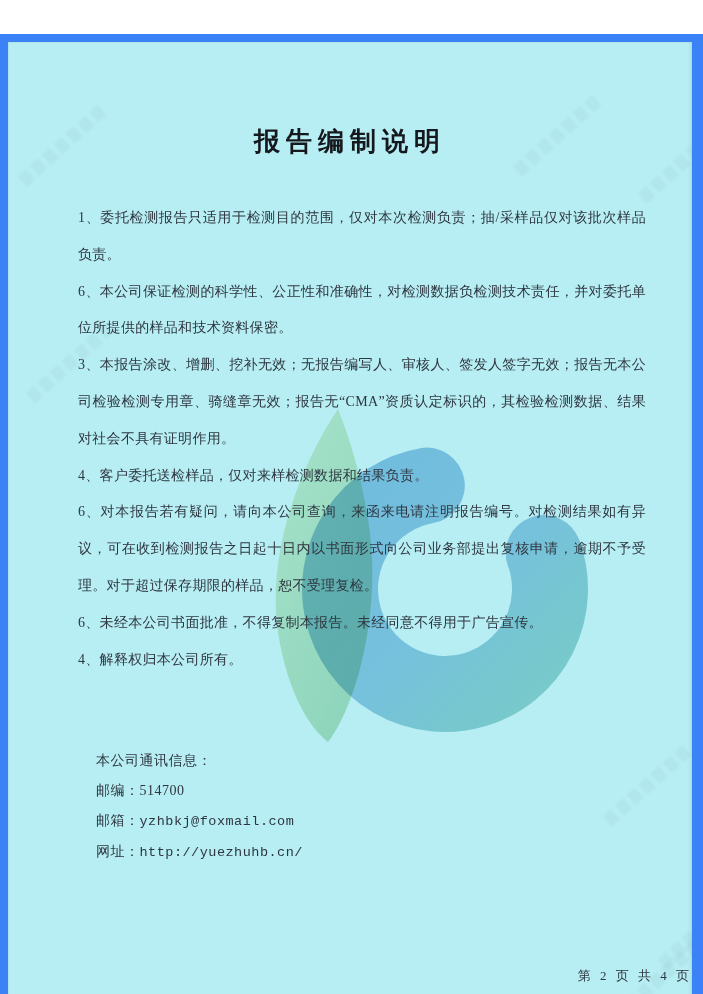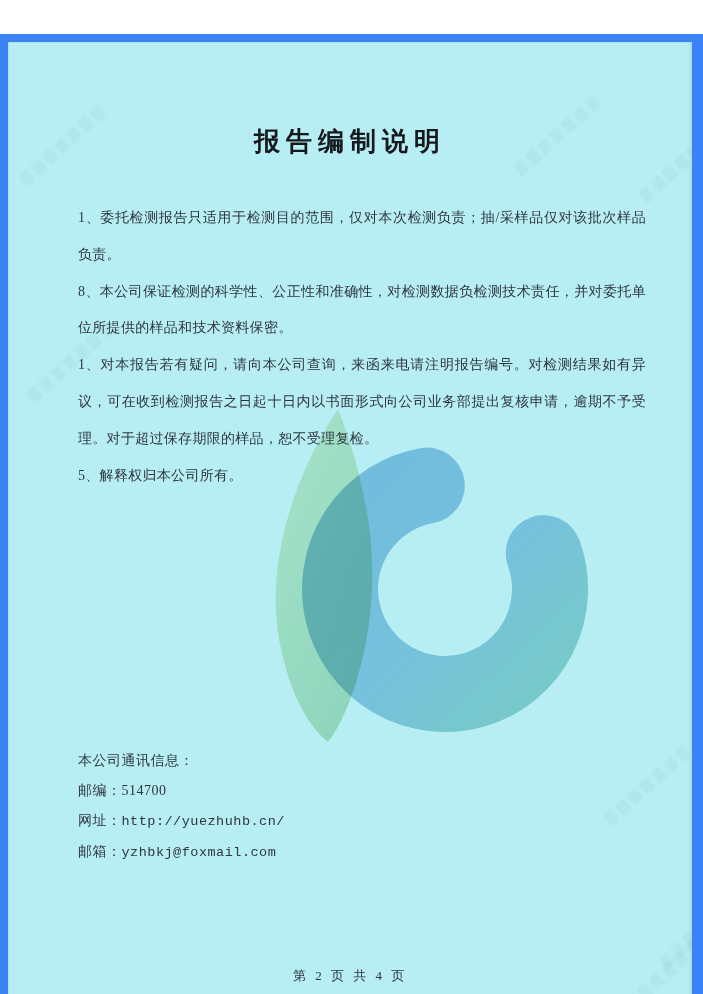--- a/index.html
+++ b/index.html
@@ -19,33 +19,33 @@
     font-weight:700; font-size:26px; letter-spacing:6px;
     color:var(--title,#15181c);
   }
   .notices {
     position:absolute; left:70px; top:158px; width:568px;
     font-size:14px; line-height:36.8px; letter-spacing:0.3px;
     color:var(--text,#2e3640); text-align:justify;
   }
   .notices p { margin:0; }
   .contact {
-    position:absolute; left:70px; top:704px; width:560px;
+    position:absolute; left:88px; top:704px; width:560px;
     font-size:14px; line-height:30px; letter-spacing:0.5px;
     color:var(--text,#2e3640);
   }
   .contact-row { display:block; }
   
   .contact-row:nth-child(n+3) .contact-value {
     font-family:"Liberation Mono","DejaVu Sans Mono",monospace;
     font-size:13.5px; letter-spacing:0.5px;
   }
   .footer {
     position:absolute; left:0; bottom:33px; width:100%;
-    text-align:center; font-size:13px; letter-spacing:3px;
+    text-align:right; font-size:13px; letter-spacing:3px;
     color:var(--text,#2e3640);
   }
   .logo-watermark {
     position:absolute; left:242px; top:352px; width:390px; height:390px;
     pointer-events:none;
   }
   .logo-watermark svg { display:block; }
   
   .stamp {
     position:absolute; width:112px; height:14px;
@@ -85,34 +85,37 @@
         <path d="M 88,15 C 45,80 14,170 30,250 C 40,300 58,332 78,348
                  C 106,312 130,222 120,140 C 114,90 100,45 88,15 Z" fill="url(#leafGrad)" fill-opacity="0.5" style="mix-blend-mode:multiply"></path>
         <path d="M 176.8,91.6 A 105,105 0 1 0 293.7,159.1" fill="none" stroke="url(#ringGrad)" stroke-width="76" stroke-linecap="round" stroke-opacity="0.5" style="mix-blend-mode:multiply"></path>
       </svg>
     </div>
 
     <div class="title">报告编制说明</div>
 
     <div class="notices">
       <p>1、委托检测报告只适用于检测目的范围，仅对本次检测负责；抽/采样品仅对该批次样品负责。</p>
-      <p>8、本公司保证检测的科学性、公正性和准确性，对检测数据负检测技术责任，并对委托单位所提供的样品和技术资料保密。</p>
-      <p>1、对本报告若有疑问，请向本公司查询，来函来电请注明报告编号。对检测结果如有异议，可在收到检测报告之日起十日内以书面形式向公司业务部提出复核申请，逾期不予受理。对于超过保存期限的样品，恕不受理复检。</p>
-      <p>5、解释权归本公司所有。</p>
+      <p>6、本公司保证检测的科学性、公正性和准确性，对检测数据负检测技术责任，并对委托单位所提供的样品和技术资料保密。</p>
+      <p>3、本报告涂改、增删、挖补无效；无报告编写人、审核人、签发人签字无效；报告无本公司检验检测专用章、骑缝章无效；报告无“CMA”资质认定标识的，其检验检测数据、结果对社会不具有证明作用。</p>
+      <p>4、客户委托送检样品，仅对来样检测数据和结果负责。</p>
+      <p>6、对本报告若有疑问，请向本公司查询，来函来电请注明报告编号。对检测结果如有异议，可在收到检测报告之日起十日内以书面形式向公司业务部提出复核申请，逾期不予受理。对于超过保存期限的样品，恕不受理复检。</p>
+      <p>6、未经本公司书面批准，不得复制本报告。未经同意不得用于广告宣传。</p>
+      <p>4、解释权归本公司所有。</p>
     </div>
 
     <div class="contact">
       <span class="contact-row">本公司通讯信息：</span>
       <span class="contact-row">
         <span class="contact-label">邮编：</span><span class="contact-value">514700</span>
       </span>
       <span class="contact-row">
-        <span class="contact-label">网址：</span><span class="contact-value">http://yuezhuhb.cn/</span>
+        <span class="contact-label">邮箱：</span><span class="contact-value">yzhbkj@foxmail.com</span>
       </span>
       <span class="contact-row">
-        <span class="contact-label">邮箱：</span><span class="contact-value">yzhbkj@foxmail.com</span>
+        <span class="contact-label">网址：</span><span class="contact-value">http://yuezhuhb.cn/</span>
       </span>
     </div>
 
     <div class="footer">第 2 页 共 4 页</div>
 
   </div>
 </div>
 
 </body></html>

